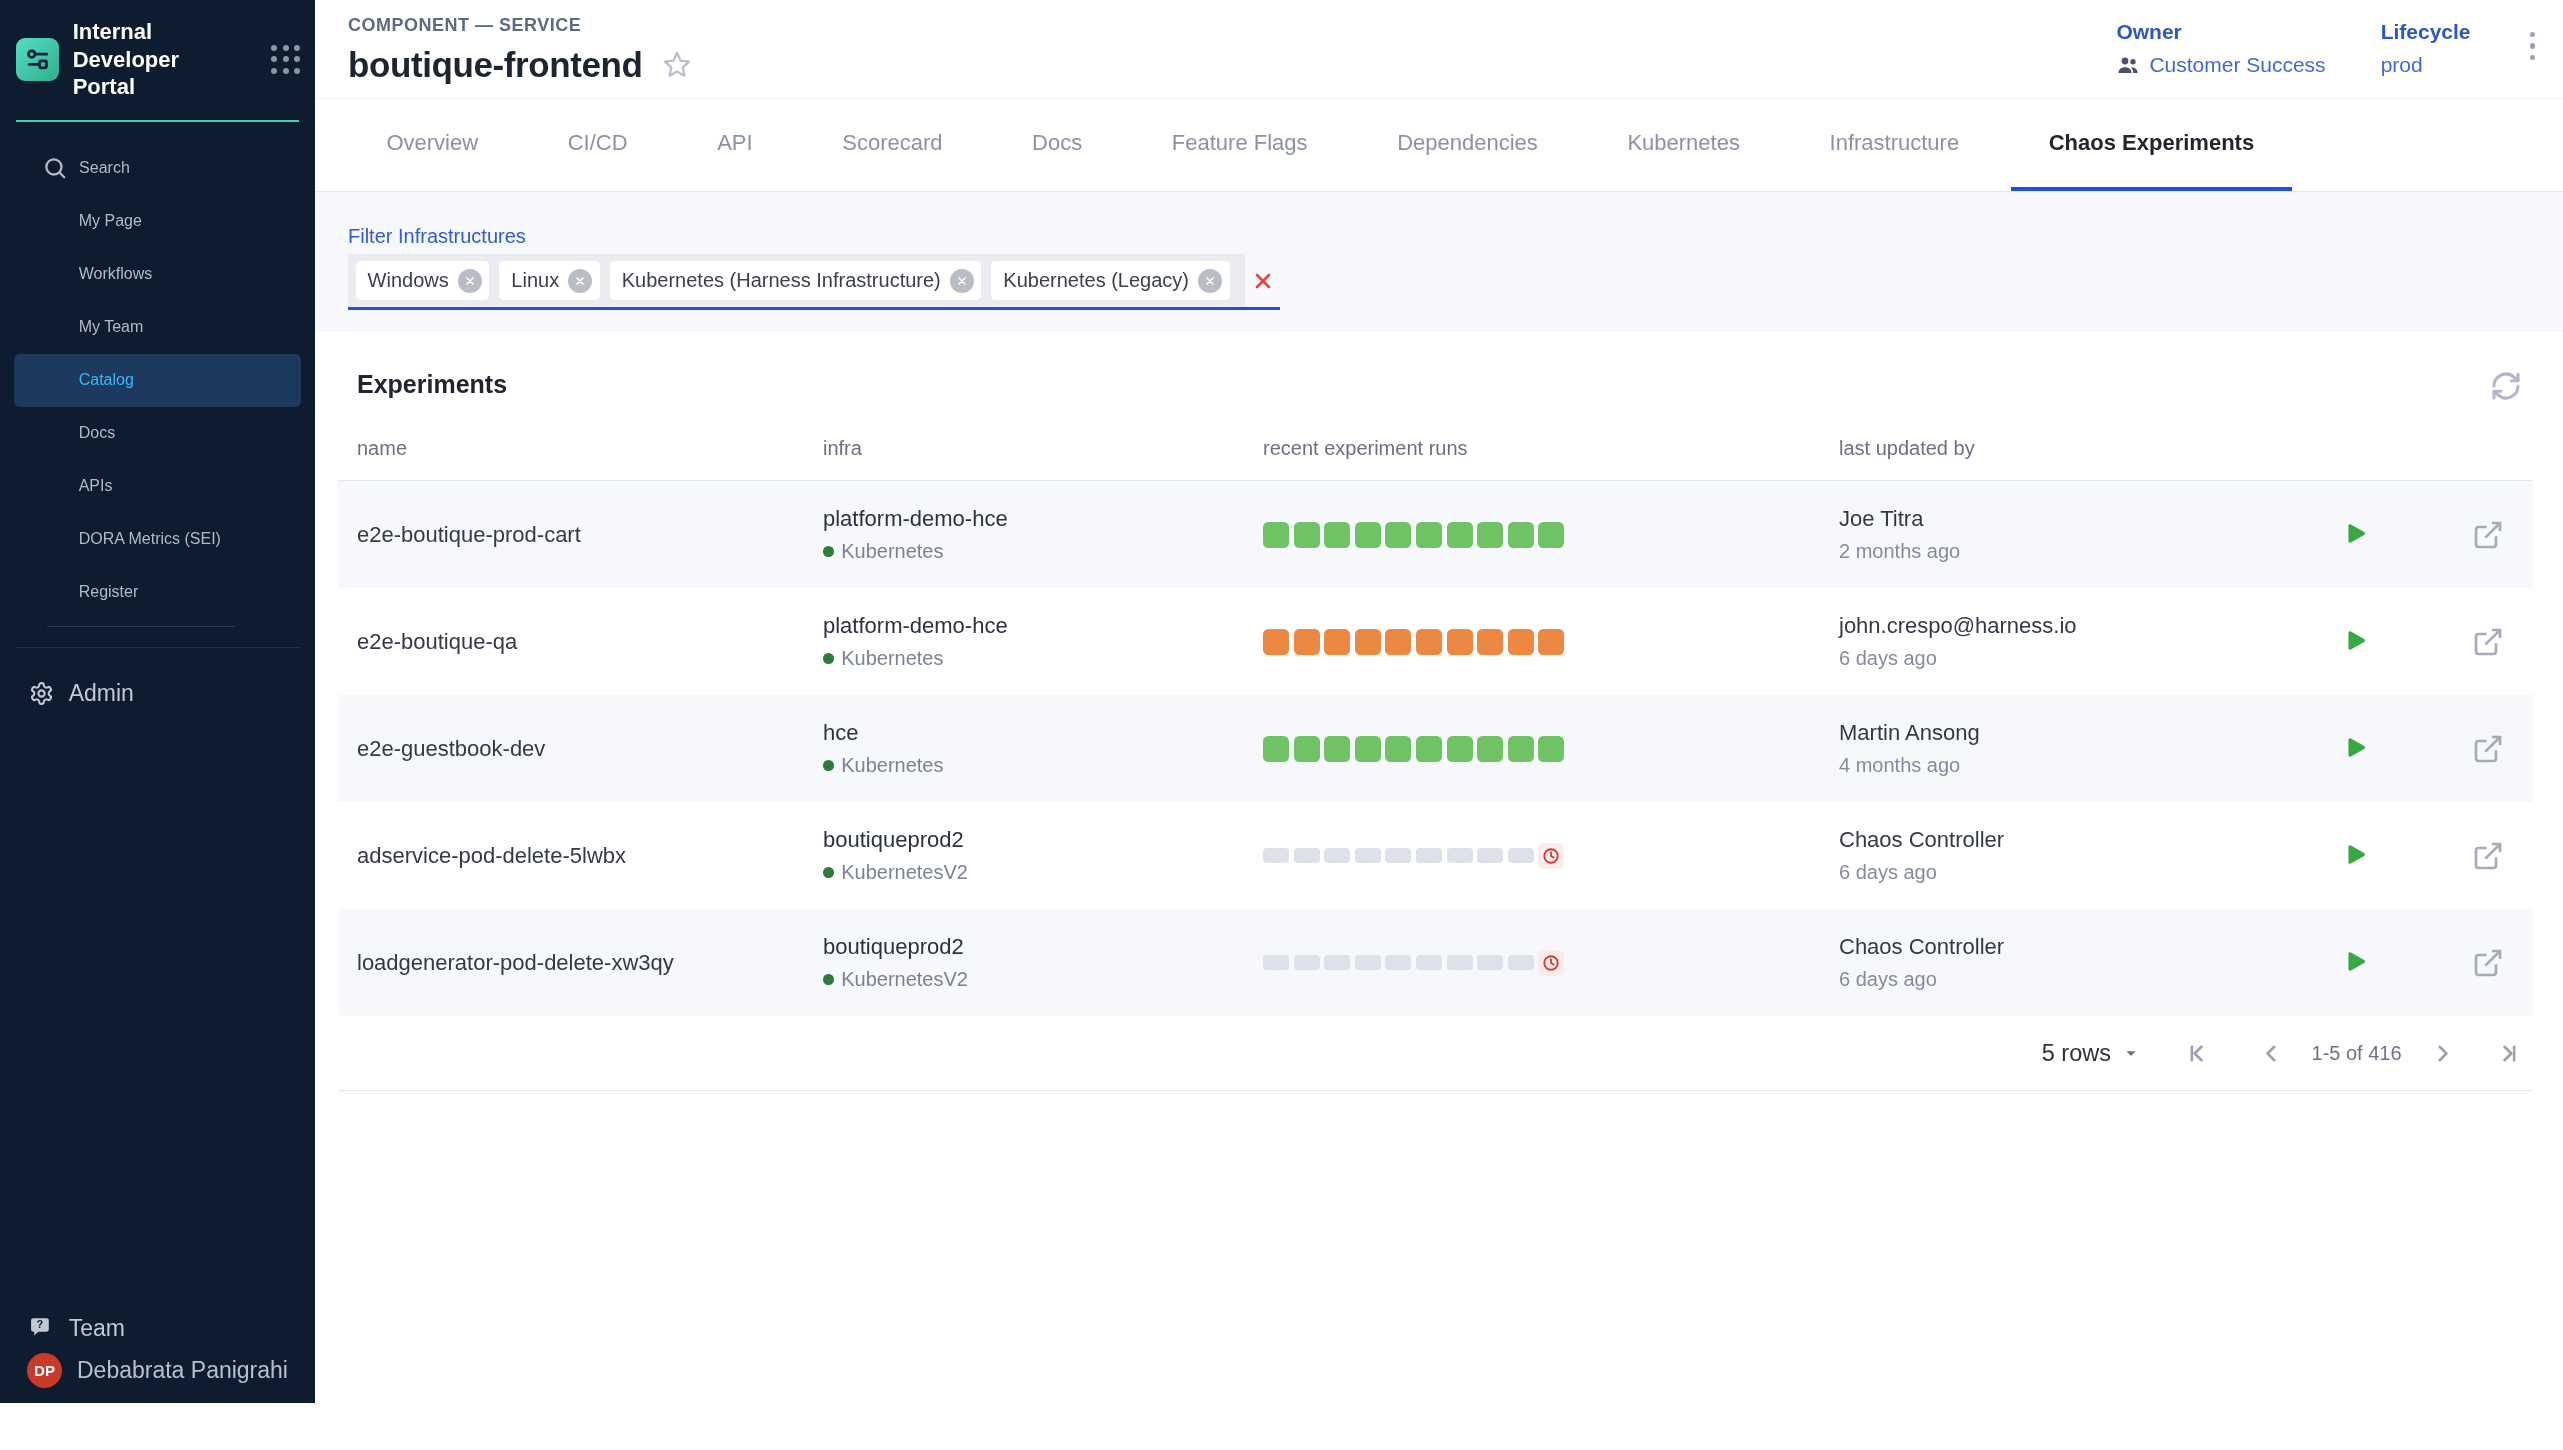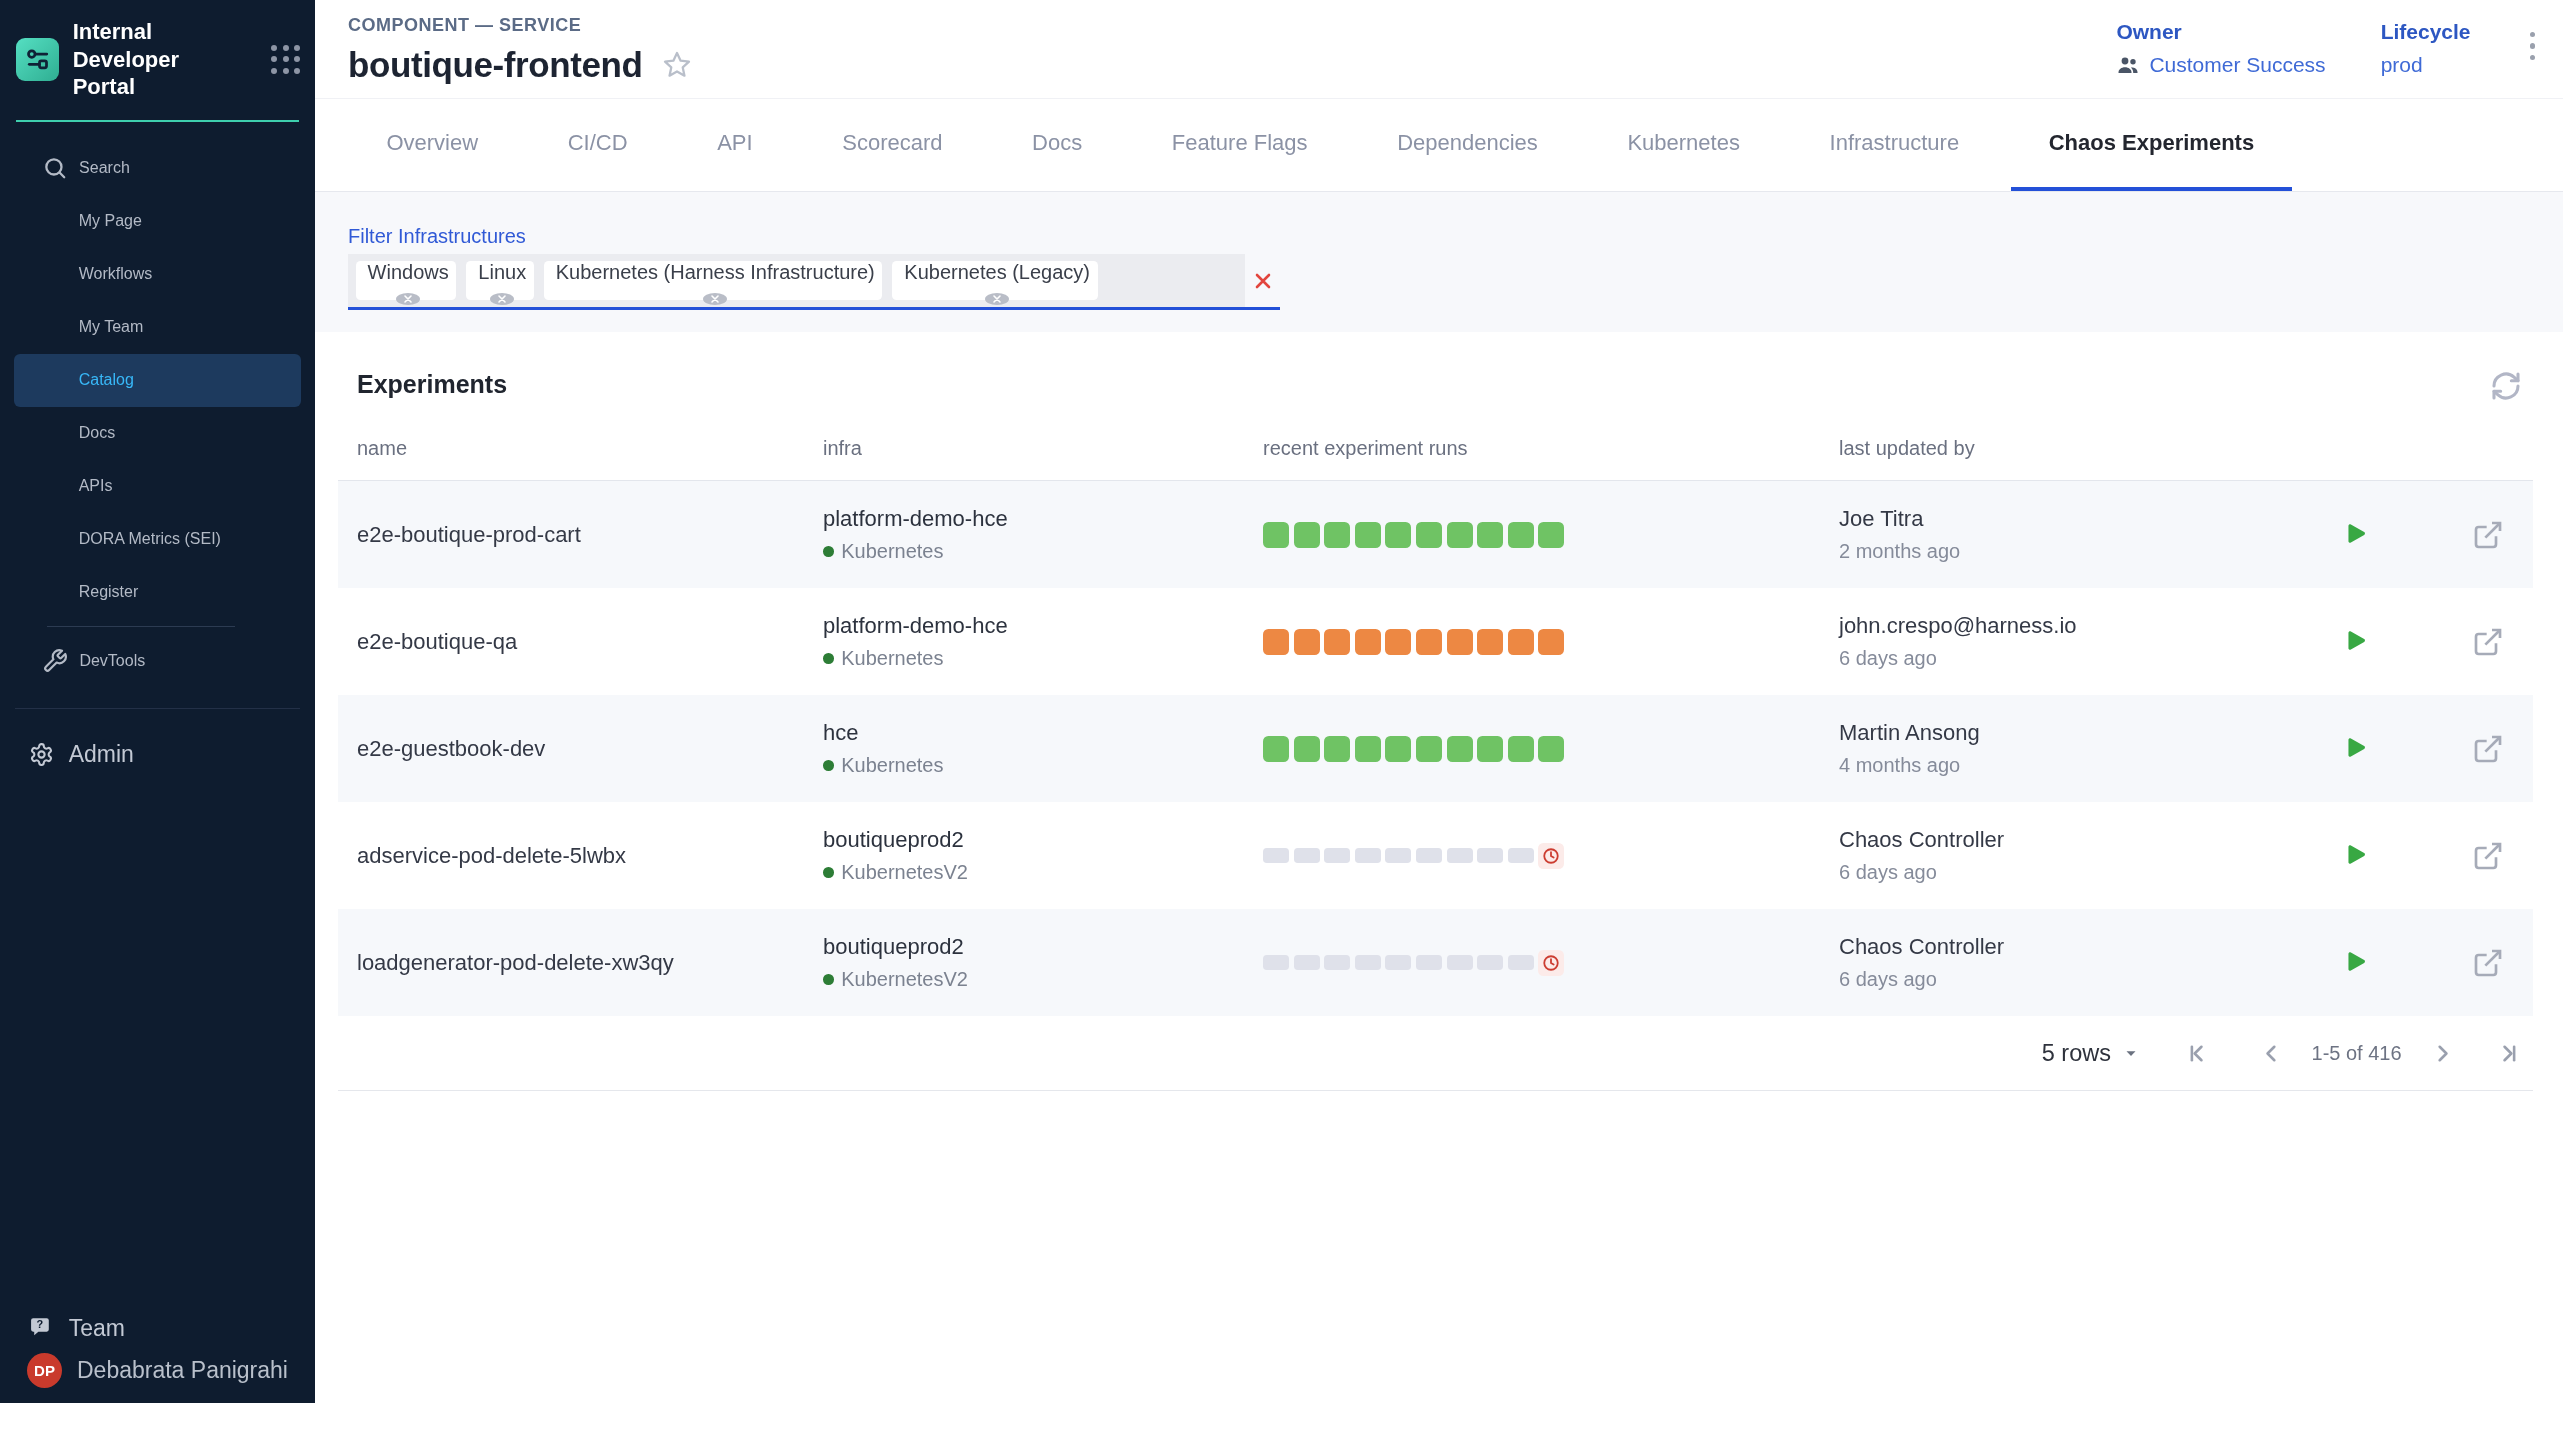--- a/index.html
+++ b/index.html
@@ -78,21 +78,21 @@
   }
   .tab.active { color:#23262f; font-weight:600; border-bottom-color:var(--accent-blue,#2350d8); }
 
   .filter-band { background:#f7f8fb; height:140px; padding:33px 0 0 33px; }
   .filter-label { font-size:20px; color:#3059d6; margin-bottom:6px; cursor:pointer; }
   .filter-box { display:flex; align-items:center; width:932px; border-bottom:3px solid var(--accent-blue,#2350d8); }
   .filter-input { width:897px; background:#ebecf0; padding:6.8px 7.6px; display:flex; align-items:center; }
   .filter-chips { display:flex; gap:10px; align-items:center; }
   .chip {
     background:#fff; border-radius:4.6px; height:39px; display:flex; align-items:center;
-    gap:9px; padding:0 7.6px 0 12px; font-size:20px; color:#3a3f4a; white-space:nowrap;flex-direction:column;
+    gap:9px; padding:0 7.6px 0 12px; font-size:20px; color:#3a3f4a; white-space:nowrap;
   }
   .chip-x {
     width:24px; height:24px; border-radius:50%; background:#b9bdc7; color:#fff;
     display:flex; align-items:center; justify-content:center; cursor:pointer; border:none;
   }
   .chip-x svg { width:12px; height:12px; }
   .clear-x { width:35px; height:53px; display:flex; align-items:center; justify-content:center; background:none; border:none; cursor:pointer; color:#e2453e; }
   .clear-x svg { width:24px; height:24px; }
 
   
@@ -198,28 +198,20 @@
           <span>APIs</span>
         </div>
         <div class="menu-item no-icon">
           <span>DORA Metrics (SEI)</span>
         </div>
         <div class="menu-item no-icon">
           <span>Register</span>
         </div>
       </nav>
     <div class="menu-divider"></div>
-    <div class="menu-item" style="padding-left:42px;">
-      <span class="micon">
-        <svg viewBox="0 0 24 24" fill="none" stroke="currentColor" stroke-width="2" stroke-linecap="round" stroke-linejoin="round">
-          <path d="M14.7 6.3a1 1 0 0 0 0 1.4l1.6 1.6a1 1 0 0 0 1.4 0l3.77-3.77a6 6 0 0 1-7.94 7.94l-6.91 6.91a2.12 2.12 0 0 1-3-3l6.91-6.91a6 6 0 0 1 7.94-7.94l-3.76 3.76z"></path>
-        </svg>
-      </span>
-      <span>DevTools</span>
-    </div>
 
     <div class="admin-divider"></div>
     <div class="admin-item">
       <span class="micon">
         <svg viewBox="0 0 24 24" fill="none" stroke="currentColor" stroke-width="2" stroke-linecap="round" stroke-linejoin="round">
           <path d="M12.22 2h-.44a2 2 0 0 0-2 2v.18a2 2 0 0 1-1 1.73l-.43.25a2 2 0 0 1-2 0l-.15-.08a2 2 0 0 0-2.73.73l-.22.38a2 2 0 0 0 .73 2.73l.15.1a2 2 0 0 1 1 1.72v.51a2 2 0 0 1-1 1.74l-.15.09a2 2 0 0 0-.73 2.73l.22.38a2 2 0 0 0 2.73.73l.15-.08a2 2 0 0 1 2 0l.43.25a2 2 0 0 1 1 1.73V20a2 2 0 0 0 2 2h.44a2 2 0 0 0 2-2v-.18a2 2 0 0 1 1-1.73l.43-.25a2 2 0 0 1 2 0l.15.08a2 2 0 0 0 2.73-.73l.22-.39a2 2 0 0 0-.73-2.73l-.15-.08a2 2 0 0 1-1-1.74v-.5a2 2 0 0 1 1-1.74l.15-.09a2 2 0 0 0 .73-2.73l-.22-.38a2 2 0 0 0-2.73-.73l-.15.08a2 2 0 0 1-2 0l-.43-.25a2 2 0 0 1-1-1.73V4a2 2 0 0 0-2-2z"></path>
           <circle cx="12" cy="12" r="3"></circle>
         </svg>
       </span>
       <span>Admin</span>

